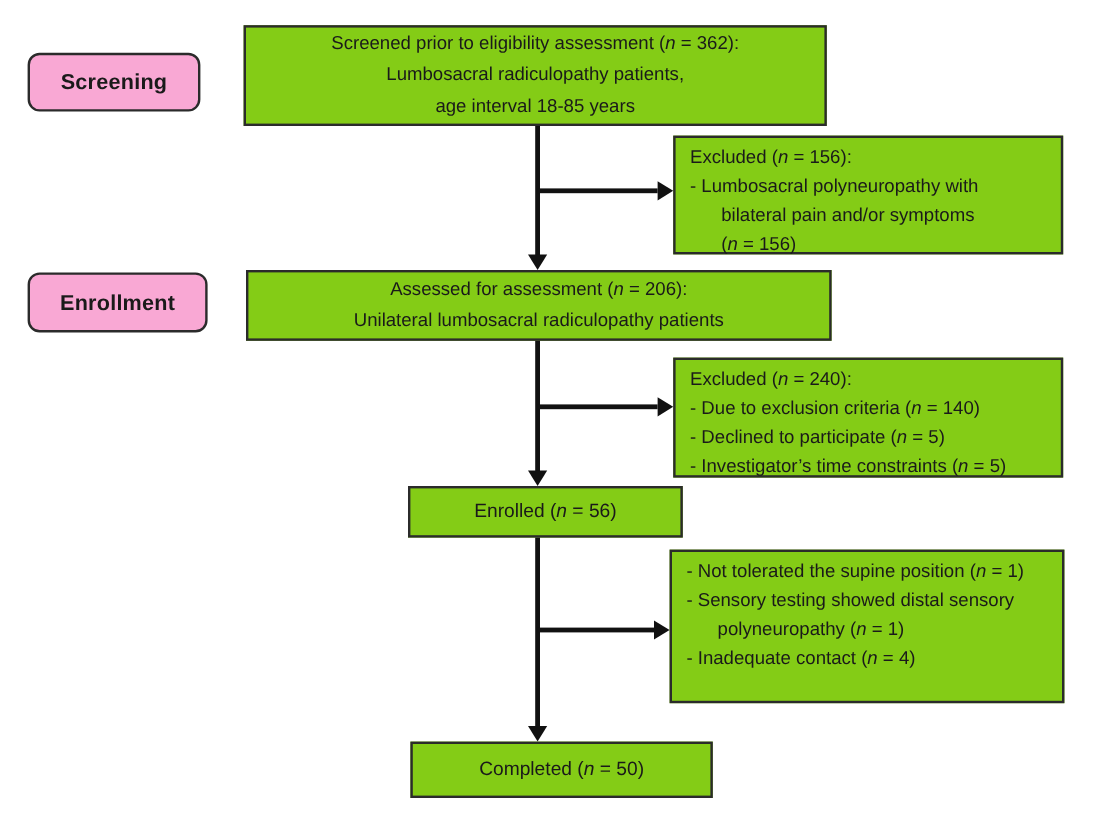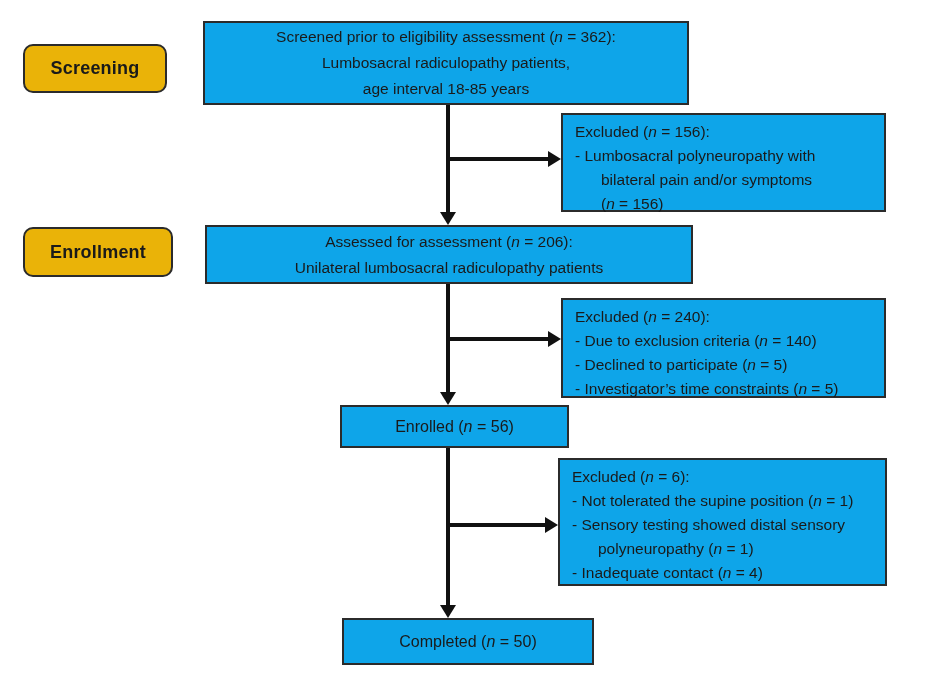--- a/index.html
+++ b/index.html
@@ -14,36 +14,36 @@
     height: 678px;
     background: #ffffff;
     color: #1a1a1a;
     overflow: hidden;
   }
   
   .stage-label {
     position: absolute;
     border: 2px solid #2b2b2b;
     border-radius: 10px;
-    background: #eab308;
+    background: #f9a8d4;
     display: flex;
     align-items: center;
     justify-content: center;
     font-weight: bold;
     font-size: 18px;
     letter-spacing: 0.2px;
   }
   #label-screening  { left: 23px;  top: 44px;  width: 140px; height: 45px; }
   #label-enrollment { left: 23px;  top: 227px; width: 146px; height: 46px; }
 
   
   .flow-box {
     position: absolute;
     border: 2px solid #2b2b2b;
-    background: #0ea5e9;
+    background: #84cc16;
     box-sizing: border-box;
     font-size: 15.5px;
     line-height: 26px;
   }
   .flow-box.center { text-align: center; display: flex; flex-direction: column; justify-content: center; }
   .flow-box.left   { text-align: left; padding: 5px 24px 4px 12px; line-height: 24px; }
   .flow-box .line        { white-space: nowrap; }
   .flow-box .line.indent { padding-left: 26px; }
   .it { font-style: italic; }
 
@@ -121,21 +121,20 @@
       <div class="line"><span>- Due to exclusion criteria (</span><span class="it">n</span><span> = 140)</span></div>
       <div class="line"><span>- Declined to participate (</span><span class="it">n</span><span> = 5)</span></div>
       <div class="line"><span>- Investigator’s time constraints (</span><span class="it">n</span><span> = 5)</span></div>
     </div>
 
   <div class="flow-box center" id="box-enrolled">
       <div class="line"><span>Enrolled (</span><span class="it">n</span><span> = 56)</span></div>
     </div>
 
   <div class="flow-box left" id="box-excluded3">
-      <div class="line"><span>Excluded (</span><span class="it">n</span><span> = 6):</span></div>
       <div class="line"><span>- Not tolerated the supine position (</span><span class="it">n</span><span> = 1)</span></div>
       <div class="line"><span>- Sensory testing showed distal sensory</span></div>
       <div class="line indent"><span>polyneuropathy (</span><span class="it">n</span><span> = 1)</span></div>
       <div class="line"><span>- Inadequate contact (</span><span class="it">n</span><span> = 4)</span></div>
     </div>
 
   <div class="flow-box center" id="box-completed">
       <div class="line"><span>Completed (</span><span class="it">n</span><span> = 50)</span></div>
     </div>
 

